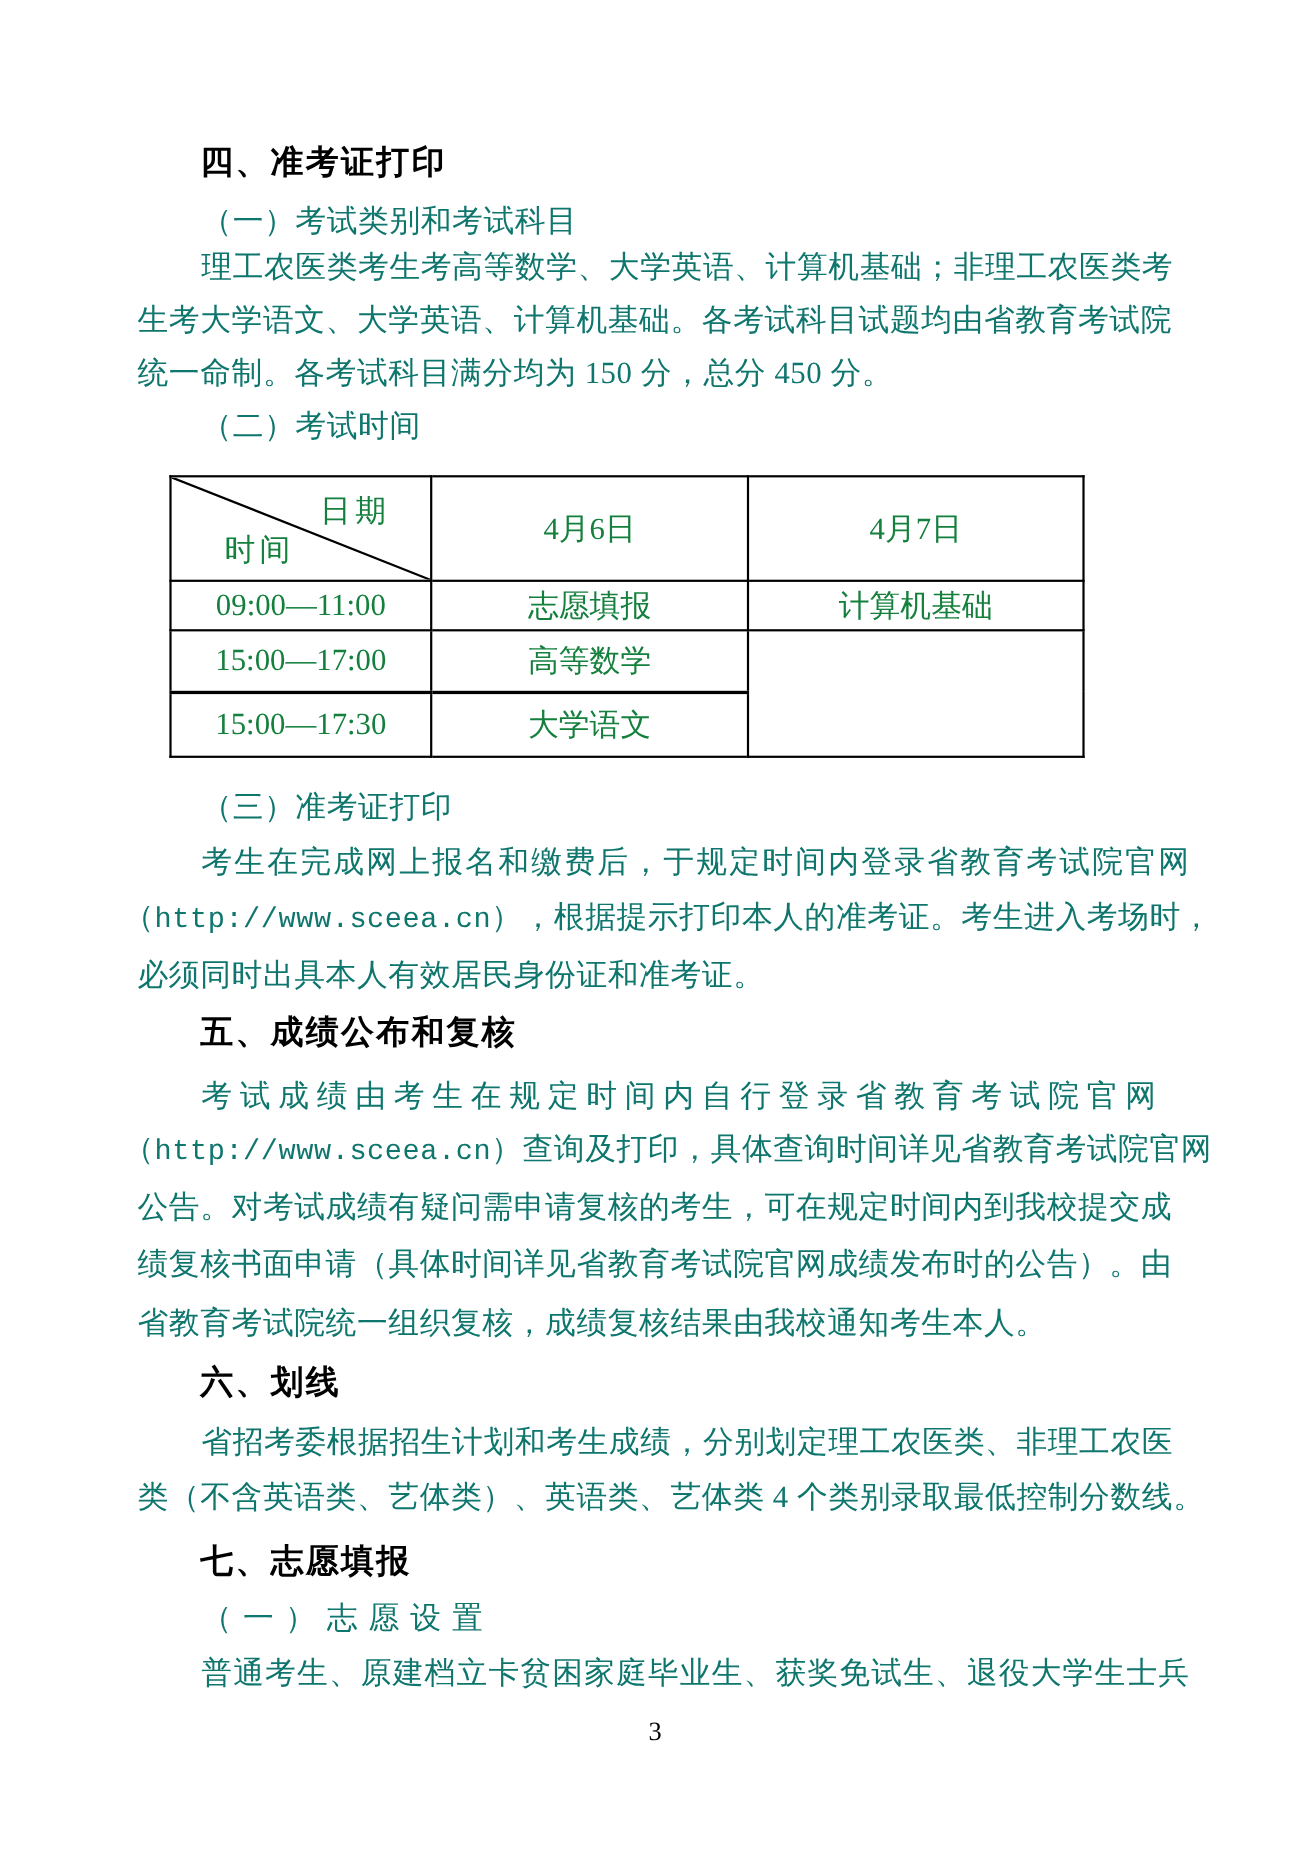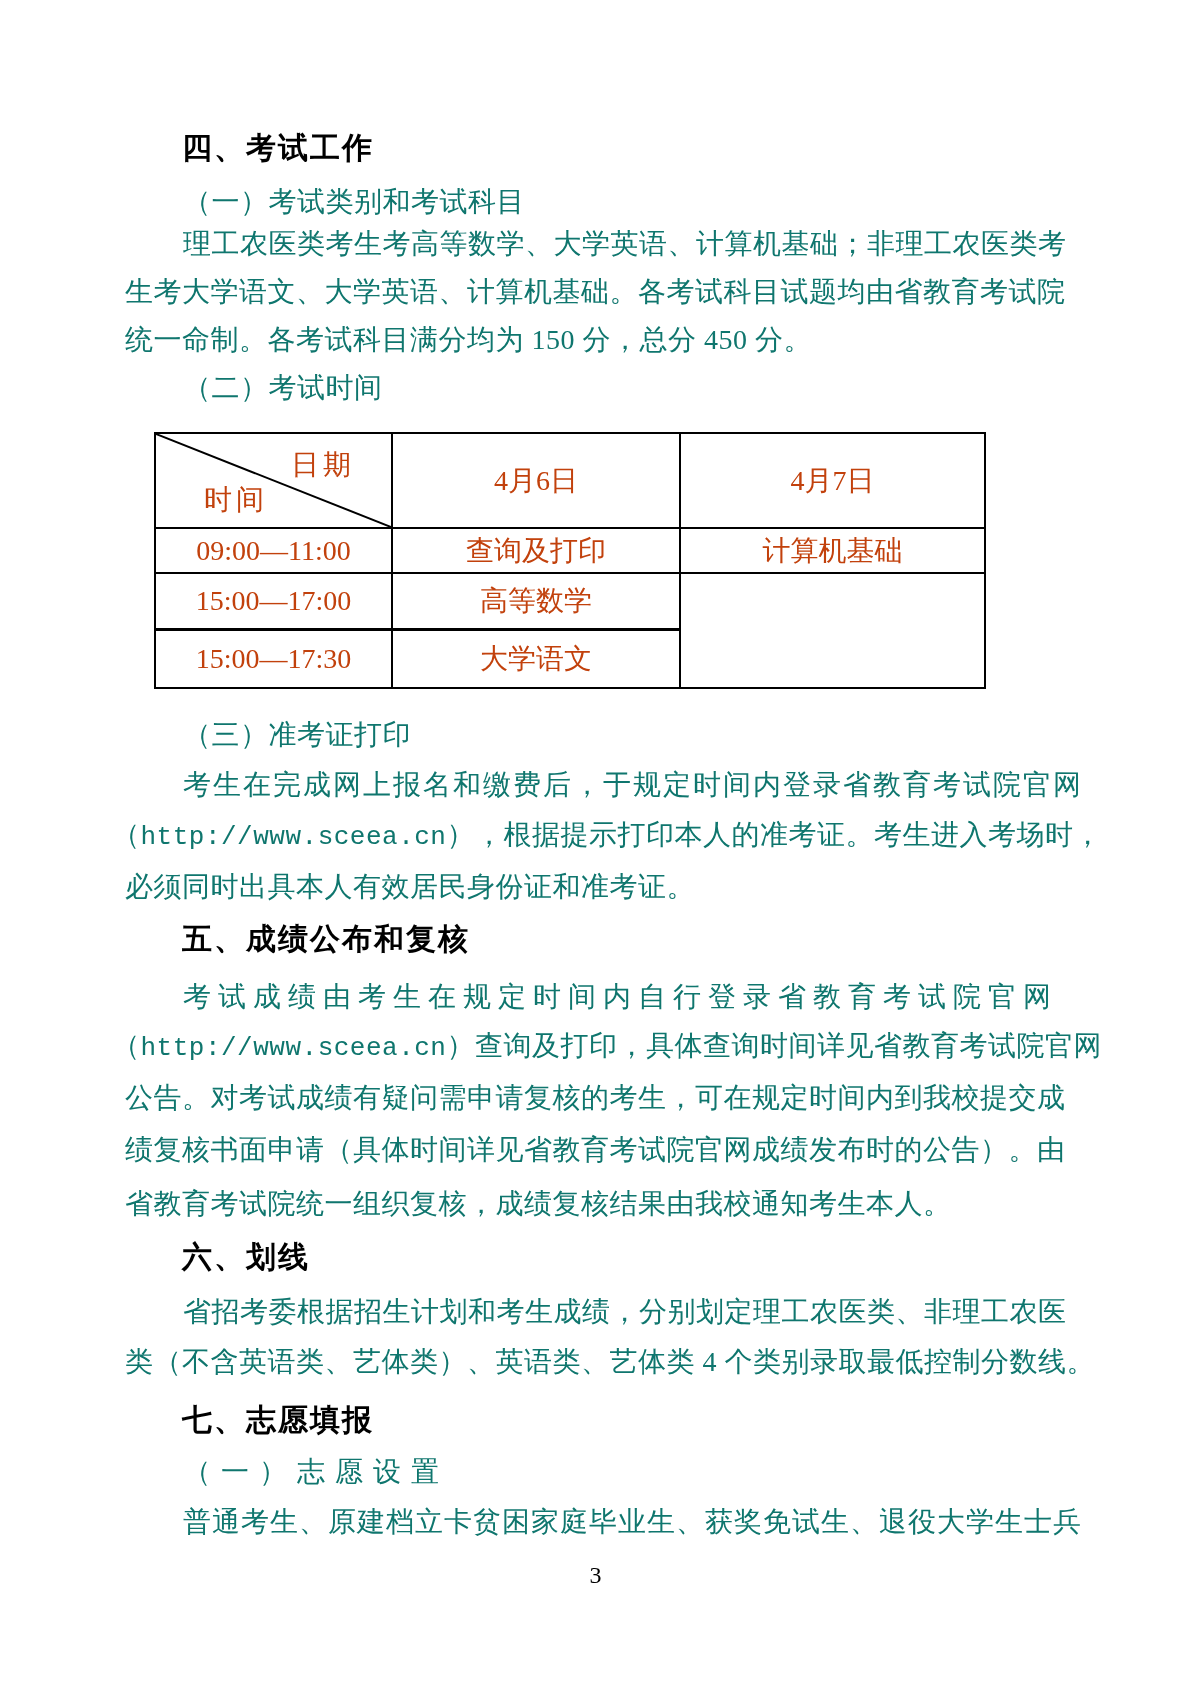--- a/index.html
+++ b/index.html
@@ -38,21 +38,21 @@
   .ls7{letter-spacing:7px;}
   .ls10{letter-spacing:10px;}
   .ls1{letter-spacing:1px;}
   .url{font-family:"Liberation Mono","DejaVu Sans Mono",monospace;font-size:26px;}
   .exam-table{
     position:absolute;
     left:154px;top:432px;
     border-collapse:collapse;
     table-layout:fixed;
     font-size:28px;
-    color:#c2410c;
+    color:#15803d;
   }
   .exam-table td{
     border:2px solid #000;
     text-align:center;
     vertical-align:middle;
     padding:0;
     overflow:hidden;
   }
   .exam-table tr.r3 td{border-top-width:3px;}
   .corner-cell{position:relative;}
@@ -65,21 +65,21 @@
     text-align:center;
     font-size:24px;
     color:#000;
   }
 </style>
 </head>
 <body>
 
 <div class="page">
 
-  <div class="h-sect" style="top:130px;">四、考试工作</div>
+  <div class="h-sect" style="top:130px;">四、准考证打印</div>
   <div class="line indent" style="top:185px;">（一）考试类别和考试科目</div>
   <div class="line indent" style="top:227px;">理工农医类考生考高等数学、大学英语、计算机基础；非理工农医类考</div>
   <div class="line flush" style="top:275px;">生考大学语文、大学英语、计算机基础。各考试科目试题均由省教育考试院</div>
   <div class="line flush" style="top:323px;">统一命制。各考试科目满分均为 150 分，总分 450 分。</div>
   <div class="line indent" style="top:371px;">（二）考试时间</div>
 
   <table class="exam-table">
     <colgroup>
       <col style="width:237px;">
       <col style="width:288px;">
@@ -92,21 +92,21 @@
           <line x1="0" y1="0" x2="100" y2="100" stroke="#000" stroke-width="2" vector-effect="non-scaling-stroke"></line>
         </svg>
         <span class="corner-date">日期</span>
         <span class="corner-time">时间</span>
       </td>
       <td>4月6日</td>
       <td>4月7日</td>
     </tr>
     <tr style="height:45px;">
       <td>09:00—11:00</td>
-      <td>查询及打印</td>
+      <td>志愿填报</td>
       <td>计算机基础</td>
     </tr>
     <tr style="height:56px;">
       <td>15:00—17:00</td>
       <td>高等数学</td>
       <td rowspan="2"></td>
     </tr>
     <tr class="r3" style="height:59px;padding-left:28px;">
       <td>15:00—17:30</td>
       <td>大学语文</td>

